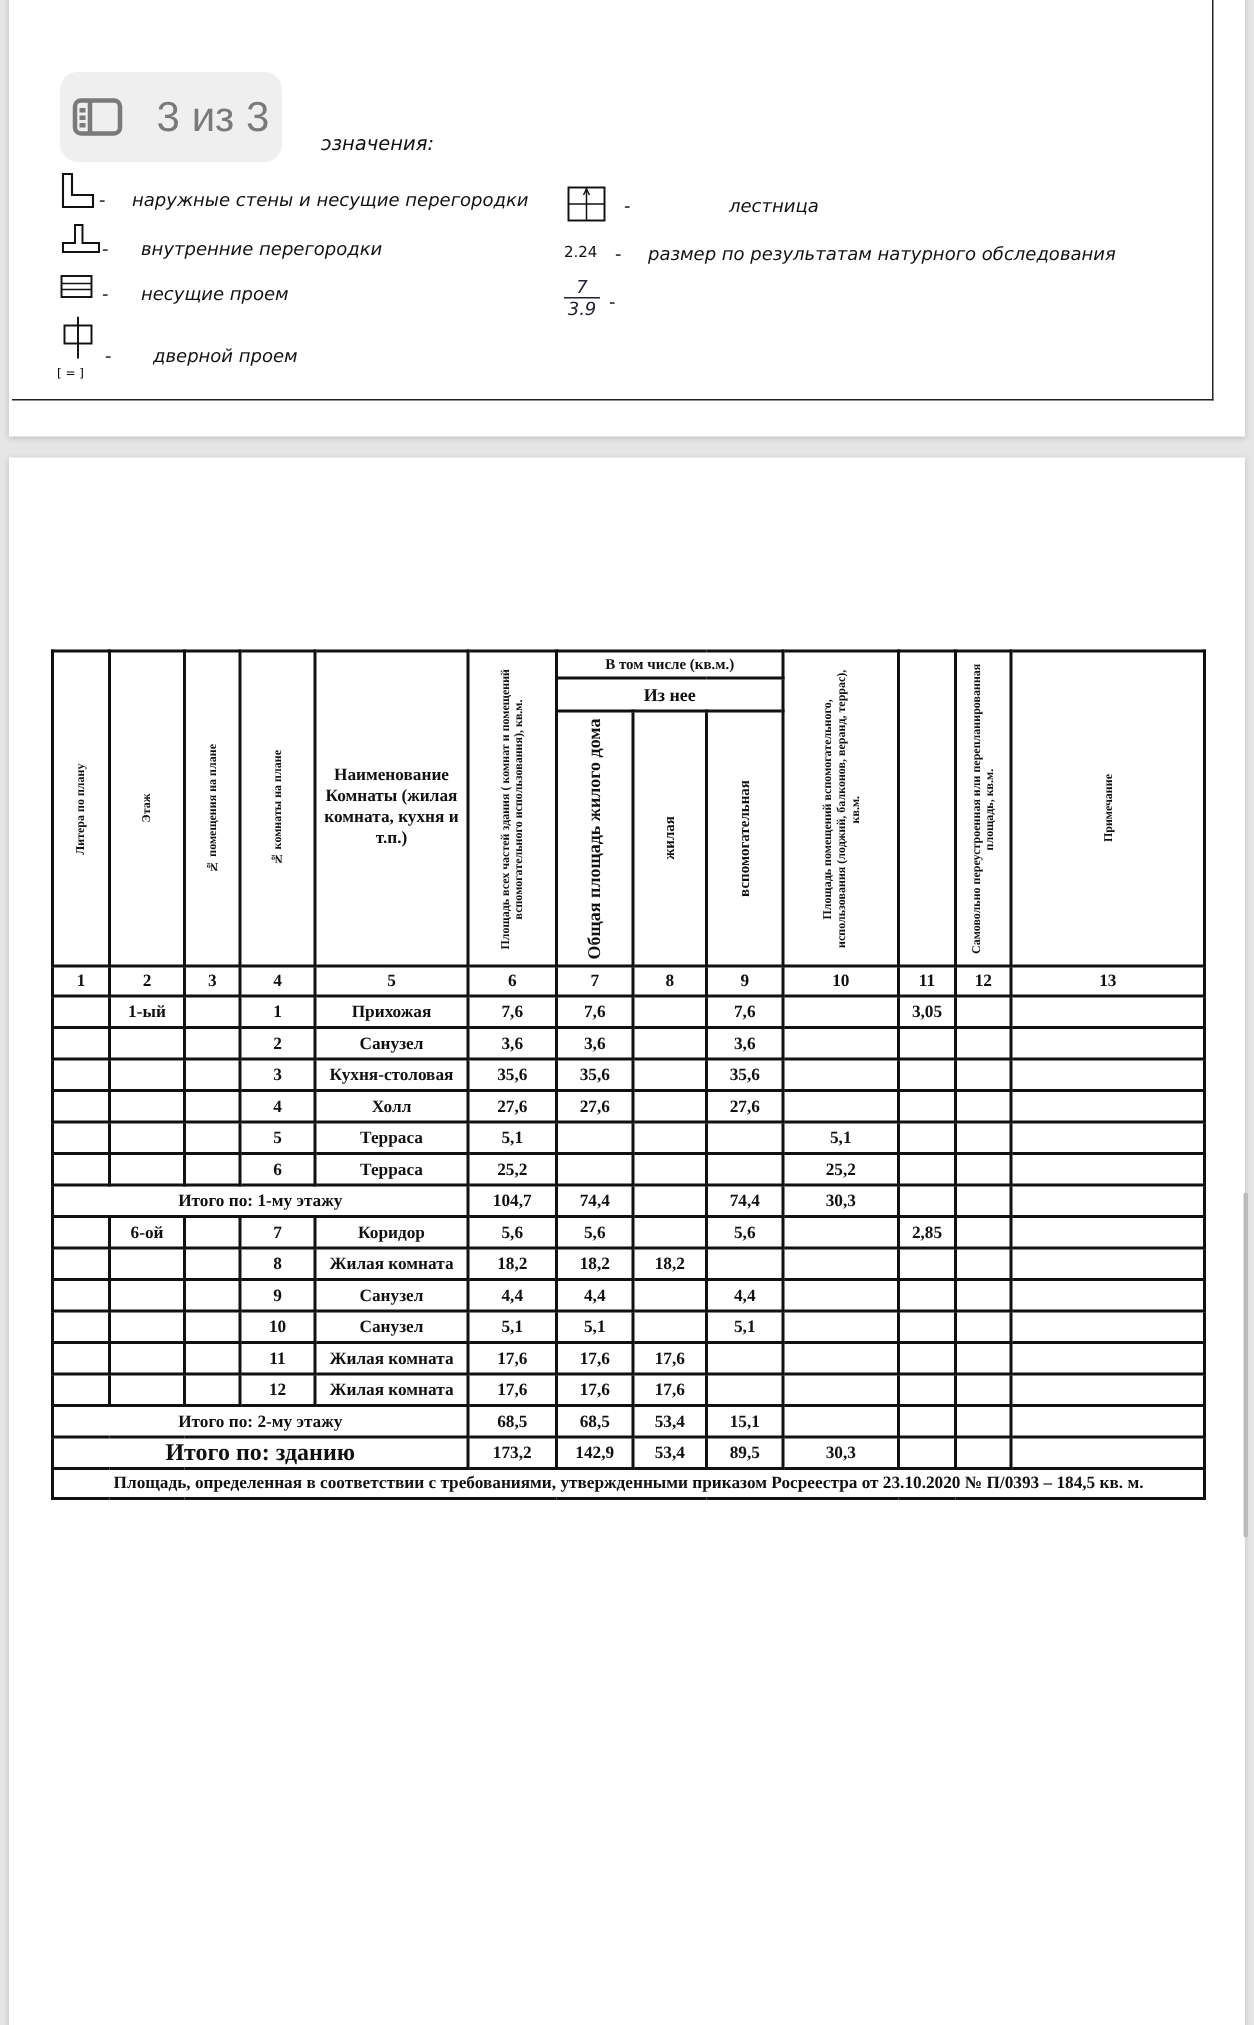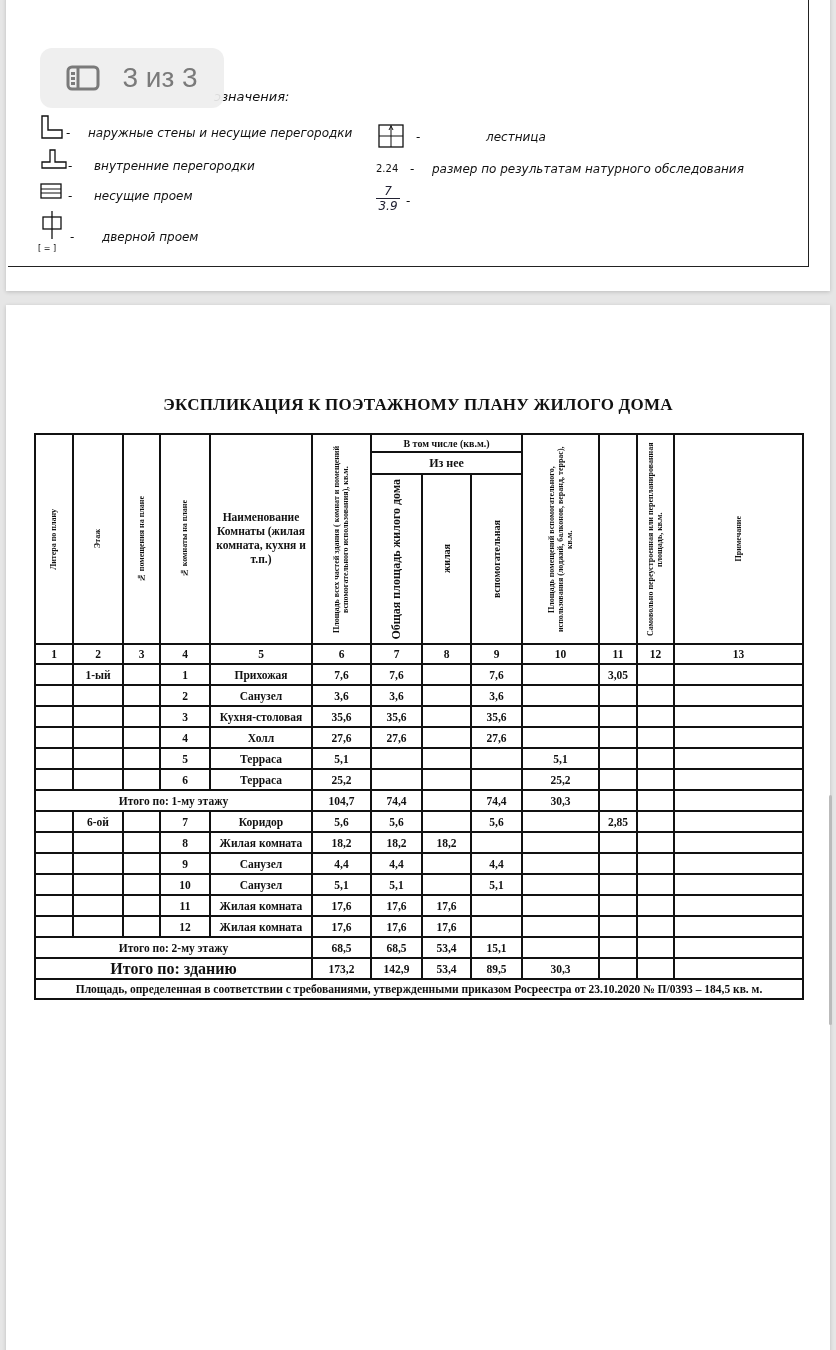--- a/index.html
+++ b/index.html
@@ -4,21 +4,21 @@
 <style>
   html, body { margin:0; padding:0; }
   body { width:836px; height:1350px; background:#e6e6e6; position:relative; overflow:hidden; font-family:"Liberation Serif", serif; color:#111; }
   .page { position:absolute; background:#fff; box-shadow:0 1px 4px rgba(0,0,0,0.18); }
   #page1 { left:6px; top:-4px; width:824px; height:295px; }
   #page2 { left:6px; top:305px; width:824px; height:1060px; }
   .legend-frame { position:absolute; left:2px; top:0; width:800px; height:270px; border-right:1.5px solid #222; border-bottom:1.5px solid #222; }
   .leg { position:absolute; font-family:"DejaVu Sans", sans-serif; font-style:italic; font-size:12px; color:#111; white-space:nowrap; }
   .leg-ico { position:absolute; }
   .leg-dash { position:absolute; font-family:"DejaVu Sans", sans-serif; font-size:12px; }
-  .pager { position:absolute; left:40px; top:48px; width:184px; height:60px; background:rgba(238,238,238,0.92); border-radius:12px; display:flex; align-items:center; justify-content:center; gap:22px; }
+  .pager { position:absolute; left:40px; top:48px; width:148px; height:60px; background:rgba(238,238,238,0.92); border-radius:12px; display:flex; align-items:center; justify-content:center; gap:22px; }
   .pager-text { font-family:"Liberation Sans", sans-serif; font-size:28px; color:#7a7a7a; }
   .title { position:absolute; left:0; width:824px; top:90px; text-align:center; font-weight:bold; font-size:17px; letter-spacing:0.2px; }
   table.exp { position:absolute; left:28px; top:128px; width:768px; border-collapse:collapse; table-layout:fixed; font-family:"Liberation Serif", serif; }
   table.exp td, table.exp th { border:2px solid #111; padding:0; text-align:center; vertical-align:middle; font-weight:bold; font-size:11.5px; }
   .vert { writing-mode:vertical-rl; transform:rotate(180deg); font-size:8px; line-height:1.15; margin:0 auto; font-weight:bold; }
   .vert.big { font-size:12px; }
   .h5 { font-size:10px; line-height:1.2; }
   .num td { font-size:12px; height:18px; }
   .data td { height:19px; font-size:11.5px; }
   .tot td { height:19px; }
@@ -86,21 +86,20 @@
       <rect x="2" y="2" width="30" height="22" rx="4" fill="none" stroke="#7a7a7a" stroke-width="3"></rect>
       <line x1="12" y1="2" x2="12" y2="24" stroke="#7a7a7a" stroke-width="3"></line>
       <rect x="5" y="7" width="4" height="3" fill="#7a7a7a"></rect>
       <rect x="5" y="12" width="4" height="3" fill="#7a7a7a"></rect>
       <rect x="5" y="17" width="4" height="3" fill="#7a7a7a"></rect>
     </svg>
   <span class="pager-text">3 из 3</span>
 </div>
 
 <div class="page" id="page2">
-  <div class="title">ЭКСПЛИКАЦИЯ К ПОЭТАЖНОМУ ПЛАНУ ЖИЛОГО ДОМА</div>
 
   <table class="exp">
     <colgroup>
       <col style="width:38px">
         <col style="width:50px">
         <col style="width:37px">
         <col style="width:50px">
       <col style="width:102px">
         <col style="width:59px">
         <col style="width:51px">

